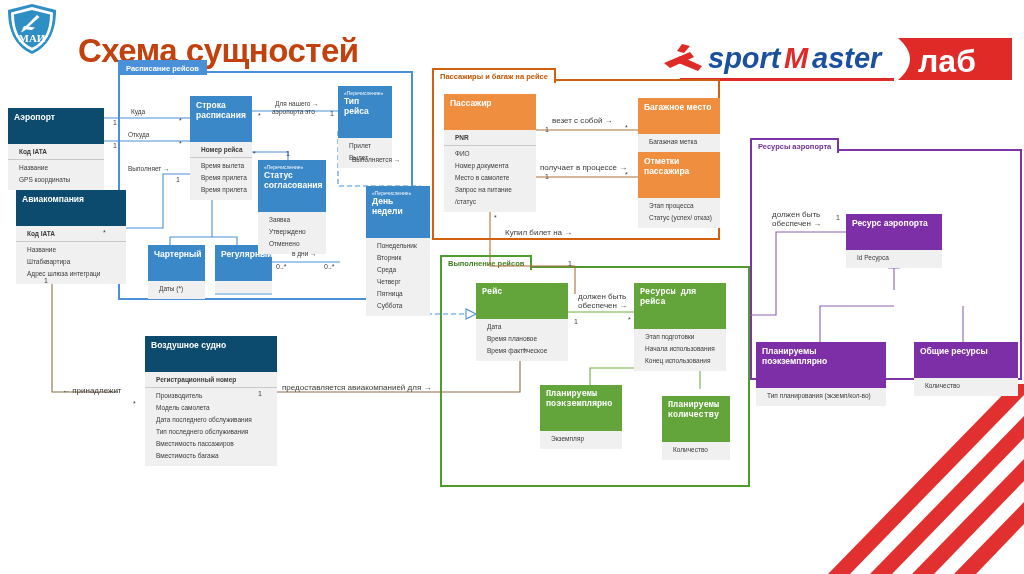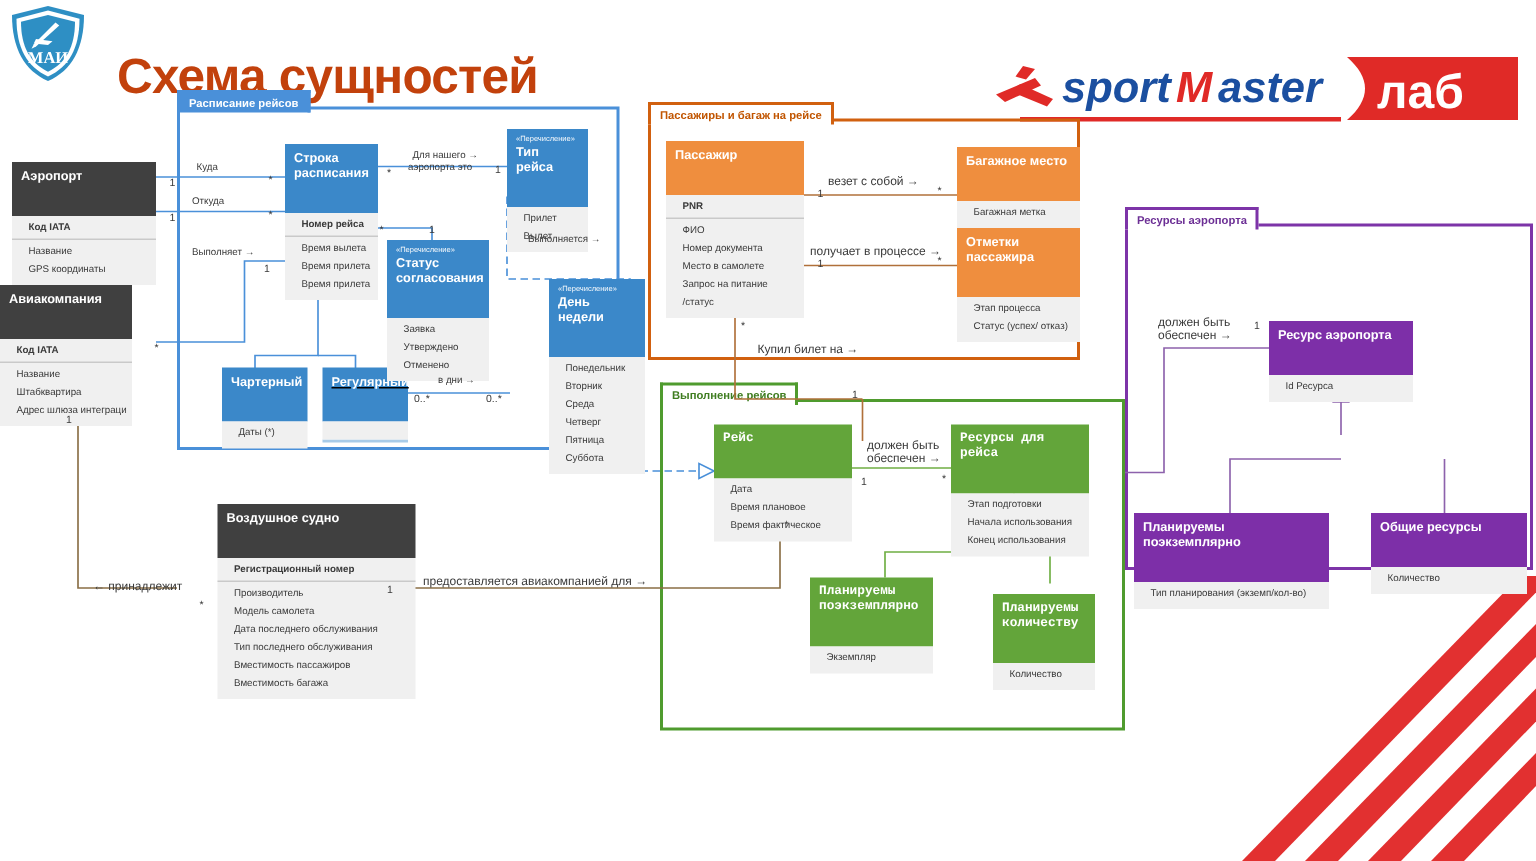--- a/index.html
+++ b/index.html
@@ -50,21 +50,21 @@
   }
   .ent .attrs{background:#f0f0f0;padding:2px 0 4px 0;}
   .ent .attr{
     font-size:6.5px;color:#3a3a3a;padding:2px 6px 2px 11px;line-height:8px;
     white-space:nowrap;
   }
   .ent .attr.key{border-bottom:1px solid #c9c9c9;padding-bottom:3px;margin-bottom:2px;font-weight:bold;}
   .ent .attr.enumv{padding-left:11px;}
   .ent .stereo{font-size:5px;font-weight:normal;display:block;line-height:6px;opacity:.95;}
 
-  .c-brown .hdr{background:#404040;}
+  .c-brown .hdr{background:#0c4a6e;}
   .c-blue  .hdr{background:#3b88c9;}
   .c-orange .hdr{background:#ef8e3e;}
   .c-green .hdr{background:#63a53a;font-family:Liberation Mono, monospace;}
   .c-purple .hdr{background:#7d2fa8;}
   .ent.underline-blue{border-bottom:2px solid #a8cbe8;}
 
   
   svg.links{position:absolute;left:0;top:0;width:1024px;height:574px;pointer-events:none;}
 
   .lbl{position:absolute;font-size:6.5px;color:#3a3a3a;white-space:nowrap;}
@@ -187,21 +187,21 @@
 
   <div class="ent c-brown" style="left:8px;top:108px;width:96px;">
     <div class="hdr">Аэропорт</div>
     <div class="attrs">
       <div class="attr key">Код IATA</div>
       <div class="attr">Название</div>
       <div class="attr">GPS координаты</div>
     </div>
   </div>
 
-  <div class="ent c-brown" style="left:0px;top:190px;width:88px;">
+  <div class="ent c-brown" style="left:16px;top:190px;width:110px;">
     <div class="hdr">Авиакомпания</div>
     <div class="attrs">
       <div class="attr key">Код IATA</div>
       <div class="attr">Название</div>
       <div class="attr">Штабквартира</div>
       <div class="attr">Адрес шлюза интеграци</div>
     </div>
   </div>
 
   <div class="ent c-brown" style="left:145px;top:336px;width:132px;">
@@ -228,21 +228,21 @@
     </div>
   </div>
 
   <div class="ent c-blue" style="left:148px;top:245px;width:57px;">
     <div class="hdr">Чартерный</div>
     <div class="attrs">
       <div class="attr">Даты (*)</div>
     </div>
   </div>
 
-  <div class="ent c-blue underline-blue" style="left:215px;top:245px;width:57px;text-decoration:underline;">
+  <div class="ent c-blue underline-blue" style="left:215px;top:245px;width:57px;">
     <div class="hdr">Регулярный</div>
     <div class="attrs" style="height:6px;"></div>
   </div>
 
   <div class="ent c-blue" style="left:338px;top:86px;width:54px;">
     <div class="hdr">
       <span class="stereo">«Перечисление»</span>
       <span>Тип рейса</span>
     </div>
     <div class="attrs">

